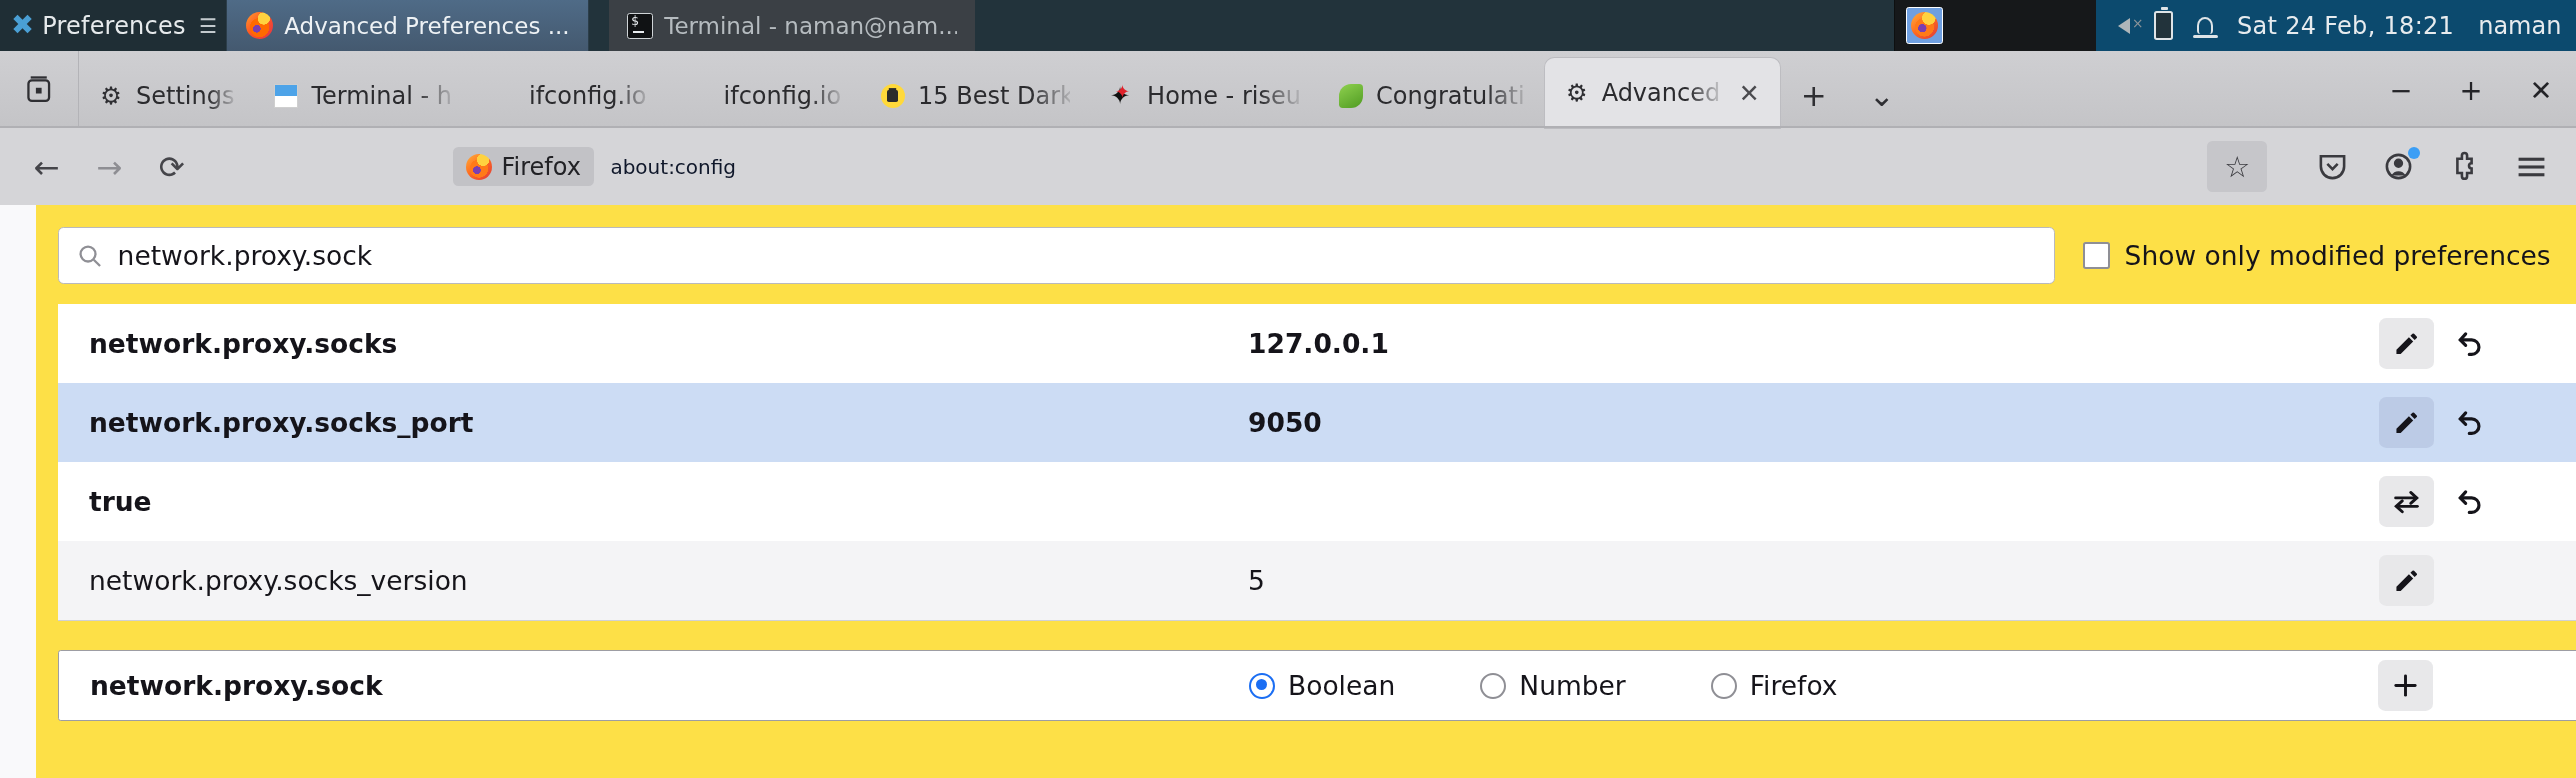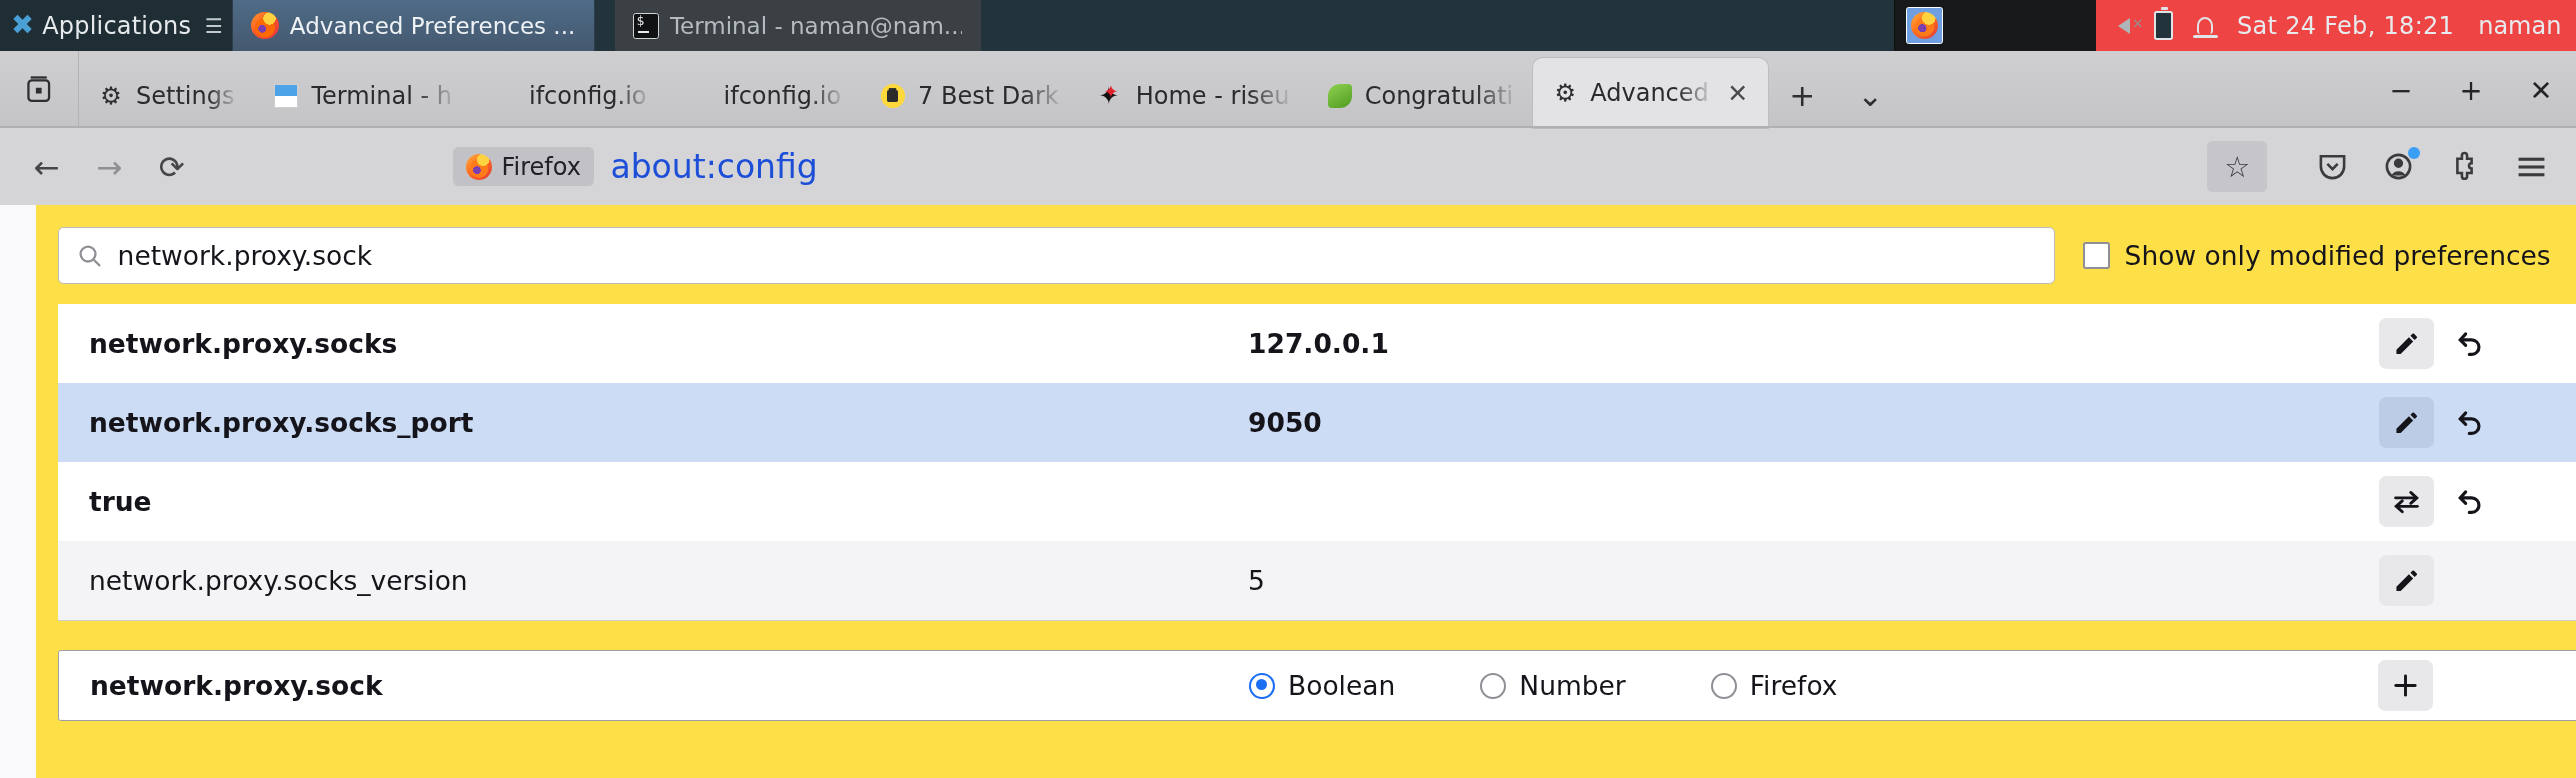--- a/index.html
+++ b/index.html
@@ -95,21 +95,21 @@
       radial-gradient(circle at 42% 60%, #7b3fb0 0 18%, rgba(0,0,0,0) 19%),
       radial-gradient(circle at 66% 22%, #ffd23f 0 24%, rgba(0,0,0,0) 25%),
       radial-gradient(circle at 50% 56%, #ff7a18 0 46%, rgba(0,0,0,0) 47%),
       linear-gradient(140deg,#ffb03a 0%,#ff6a1f 48%,#e03a3a 100%);
   }
   .panel-dark-gap { width: 142px; background: #16181a; height: 100%; }
 
   .tray {
     display: flex; align-items: center; gap: 24px;
     padding: 0 14.6px 0 22px; height: 100%;
-    background: #ef4444;
+    background: #0c4a6e;
   }
   .tray-icon { display:flex; align-items:center; color: #c8cfd3; }
   .spk { width: 0; height: 0;
     border-top: 8.2px solid transparent; border-bottom: 8.2px solid transparent;
     border-right: 12px solid #aeb6ba; position: relative; }
   .spk::after { content:"×"; position:absolute; left: 13.7px; top:-11px;
     font-size: 13.7px; color:#8d9599; }
   .battery {
     width: 18.3px; height: 29px; border: 2.7px solid #dfe4e7; border-radius: 2.7px;
     position: relative; padding: 1.8px; background: #22333b;
@@ -245,21 +245,21 @@
     margin-left: 229px;
   }
   .ff-chip-icon {
     width: 26px; height: 26px; border-radius: 50%;
     background:
       radial-gradient(circle at 42% 62%, #7b3fb0 0 17%, rgba(0,0,0,0) 18%),
       radial-gradient(circle at 66% 22%, #ffd23f 0 23%, rgba(0,0,0,0) 24%),
       radial-gradient(circle at 50% 56%, #ff7a18 0 46%, rgba(0,0,0,0) 47%),
       linear-gradient(140deg,#ffb03a 0%,#ff6a1f 48%,#e03a3a 100%);
   }
-  .url-text { font-size: 33px; color: #1d4ed8; margin-left: 16.5px; }
+  .url-text { font-size: 20px; color: #0f172a; margin-left: 16.5px; }
   .star-btn {
     width: 60px; height: 51px; border-radius: 5.5px;
     background: #c6c6ca;
     display:flex; align-items:center; justify-content:center;
     font-size: 29px; color: #3a3a3f;
     margin-left: auto;
   }
   .nav-right { display: flex; align-items: center; gap: 9.2px; margin-left: 24px; }
   .nav-icon {
     width: 57px; height: 57px;
@@ -379,21 +379,21 @@
     width: 0; height: 0; pointer-events: none; z-index: 99;
   }
 </style>
 </head>
 <body>
 
 <div class="xfce-panel">
 
   <div class="apps-menu">
     <span class="xlogo">✖</span>
-    <span class="apps-label">Applications</span>
+    <span class="apps-label">Preferences</span>
     <span class="menu-bars">☰</span>
   </div>
 
   <div class="panel-tasks">
     <div class="task-btn active">
       <span class="ff-icon-sm"></span>
       <span class="task-label">Advanced Preferences ...</span>
     </div>
     <div class="task-btn inactive">
       <span class="term-icon"></span>
@@ -450,21 +450,21 @@
       <span class="tab-title">ifconfig.io</span>
     </div>
 
     <div class="tab" style="max-width:211px;">
       <span class="favicon fav-blank"></span>
       <span class="tab-title">ifconfig.io</span>
     </div>
 
     <div class="tab" style="max-width:229px;">
       <span class="favicon fav-lock"></span>
-      <span class="tab-title">7 Best Dark</span>
+      <span class="tab-title">15 Best Dark</span>
     </div>
 
     <div class="tab" style="max-width:229px;">
       <span class="favicon fav-star">✦</span>
       <span class="tab-title">Home - riseu</span>
     </div>
 
     <div class="tab" style="max-width:229px;">
       <span class="favicon fav-leaf"></span>
       <span class="tab-title">Congratulati</span>

